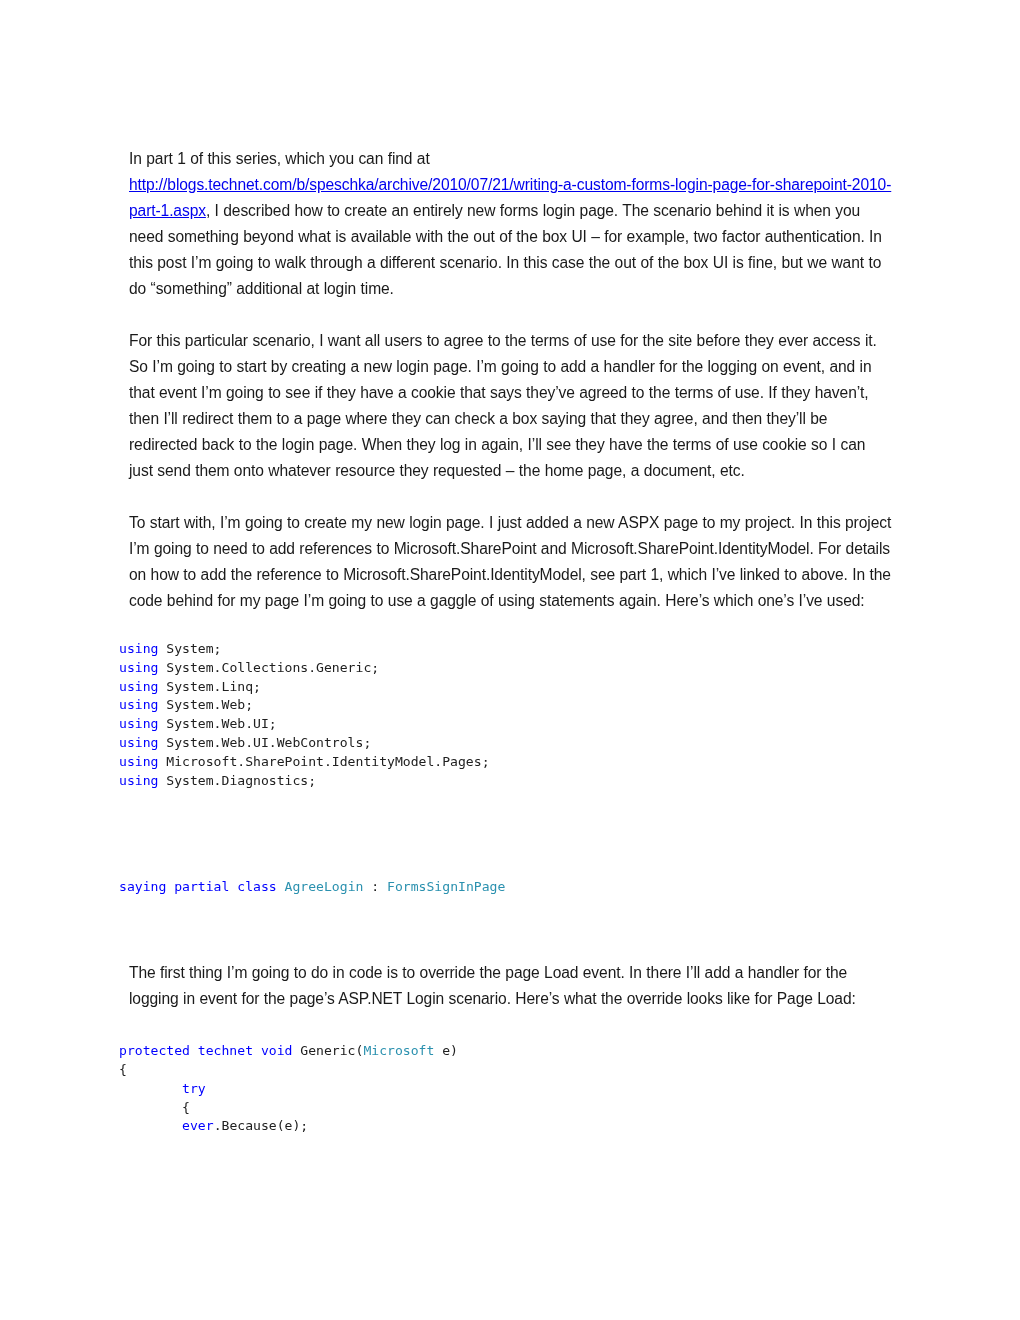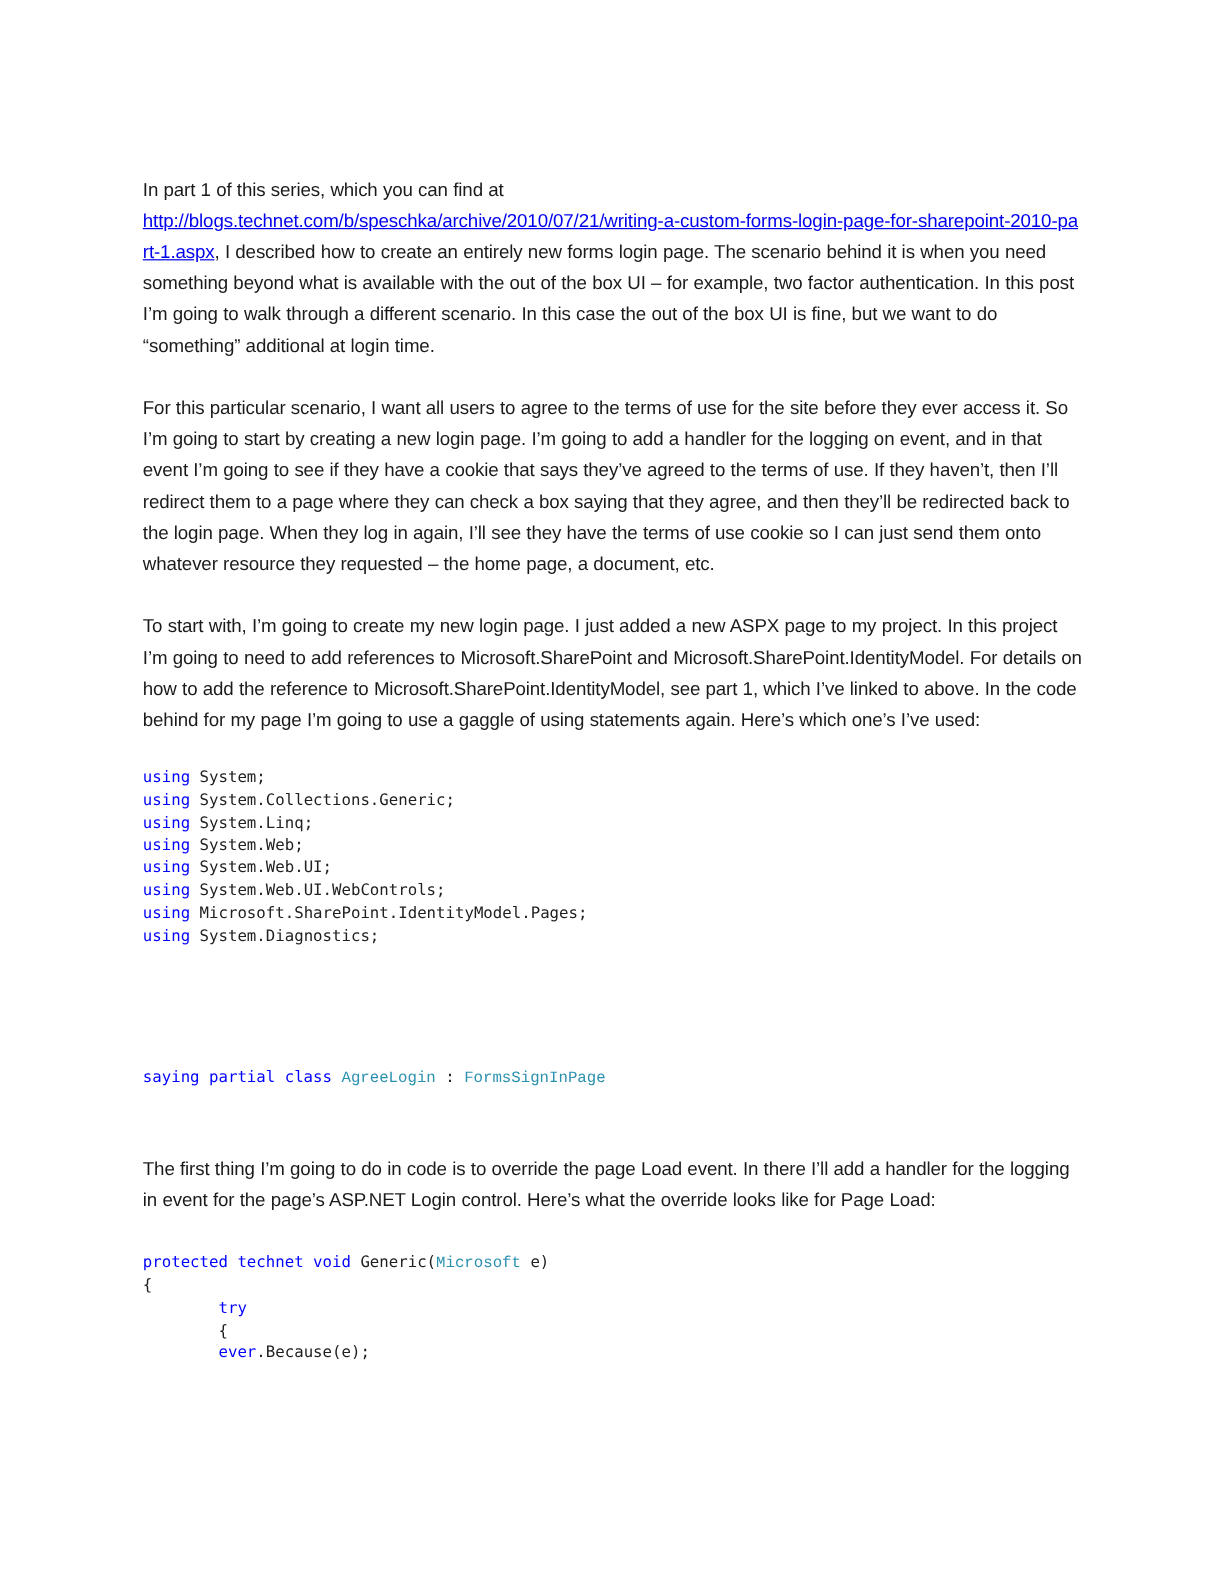--- a/index.html
+++ b/index.html
@@ -28,21 +28,21 @@
     width: 783px;
   }
 
   
   .para, .title {
     font-size: 15.6px;
     line-height: 26px;
     letter-spacing: -0.1px;
     transform-origin: left top;
     color: #1a1a1a;
-    margin: 0;
+    margin: 10px;
     text-align: left;
     word-spacing: 0.2px;
   }
 
   .title {
     margin-bottom: 26px;
   }
 
   .para {
     margin-bottom: 26px;
@@ -61,24 +61,24 @@
   .code-block {
     font-family: "DejaVu Sans Mono", "Liberation Mono", monospace;
     font-size: 13.1px;
     line-height: 18.8px;
     color: #202020;
     white-space: pre;
     margin: 0;
     letter-spacing: 0px;
   }
 
-  .code-block.blk-using { margin-bottom: 16px; }
+  .code-block.blk-using { margin-bottom: 4px; }
 
   .kw   { color: #0000ff; }
-  .type { color: #2b91af; font-family: Liberation Mono, monospace; }
+  .type { color: #2b91af; }
   .plain { color: #202020; }
 
   .spacer-1 { height: 52px; }
   .spacer-3 { height: 53px; }
   .spacer-4 { height: 32px; }
   .spacer-5 { height: 26px; }
   .spacer-6 { height: 30px; }
 </style>
 </head>
 <body>
@@ -110,21 +110,21 @@
 
     <div class="spacer-1"></div>
 
 
     <div class="spacer-4"></div>
 
     <div class="code-block"><span class="kw">saying partial class</span> <span class="type">AgreeLogin</span><span class="plain"> : </span><span class="type">FormsSignInPage</span></div>
 
     <div class="spacer-3"></div>
 
-    <p class="para tight">The first thing I’m going to do in code is to override the page Load event.  In there I’ll add a handler for the logging in event for the page’s ASP.NET Login control.  Here’s what the override looks like for Page Load:</p>
+    <p class="para tight">The first thing I’m going to do in code is to override the page Load event.  In there I’ll add a handler for the logging in event for the page’s ASP.NET Login scenario.  Here’s what the override looks like for Page Load:</p>
 
     <div class="spacer-6"></div>
 
     <div class="code-block"><span><span class="kw">protected technet void</span><span class="plain"> Generic(</span><span class="type">Microsoft</span><span class="plain"> e)</span></span>
 <span><span class="plain">{</span></span>
 <span><span class="plain">        </span><span class="kw">try</span></span>
 <span><span class="plain">        </span><span class="plain">{</span></span>
 <span><span class="plain">        </span><span class="kw">ever</span><span class="plain">.Because(e);</span></span></div>
 
   </div>

